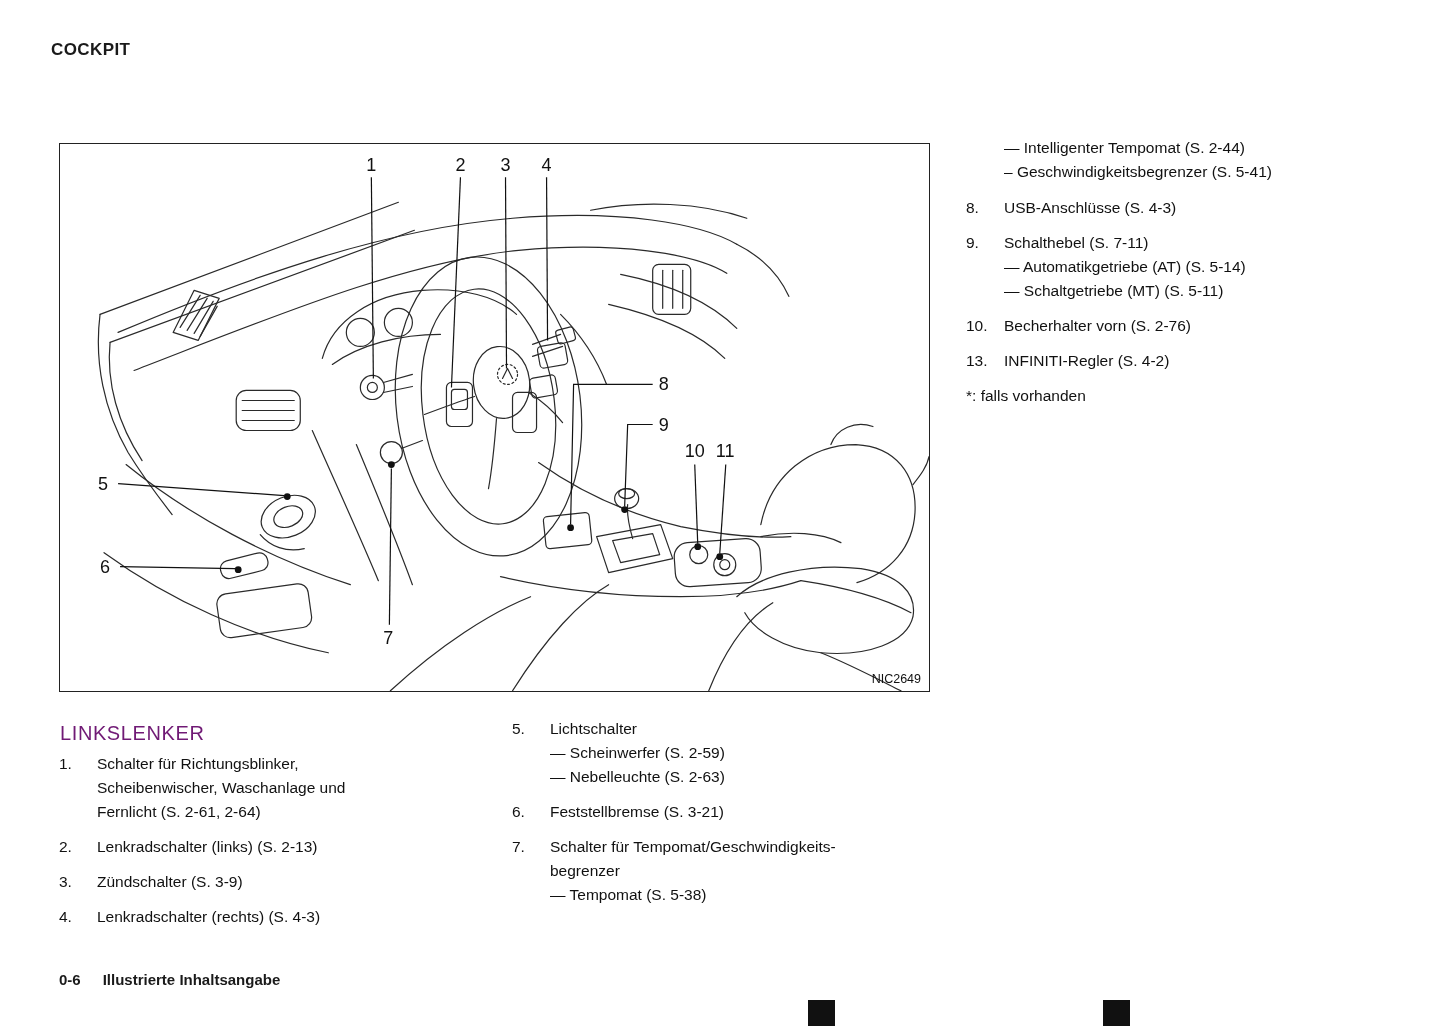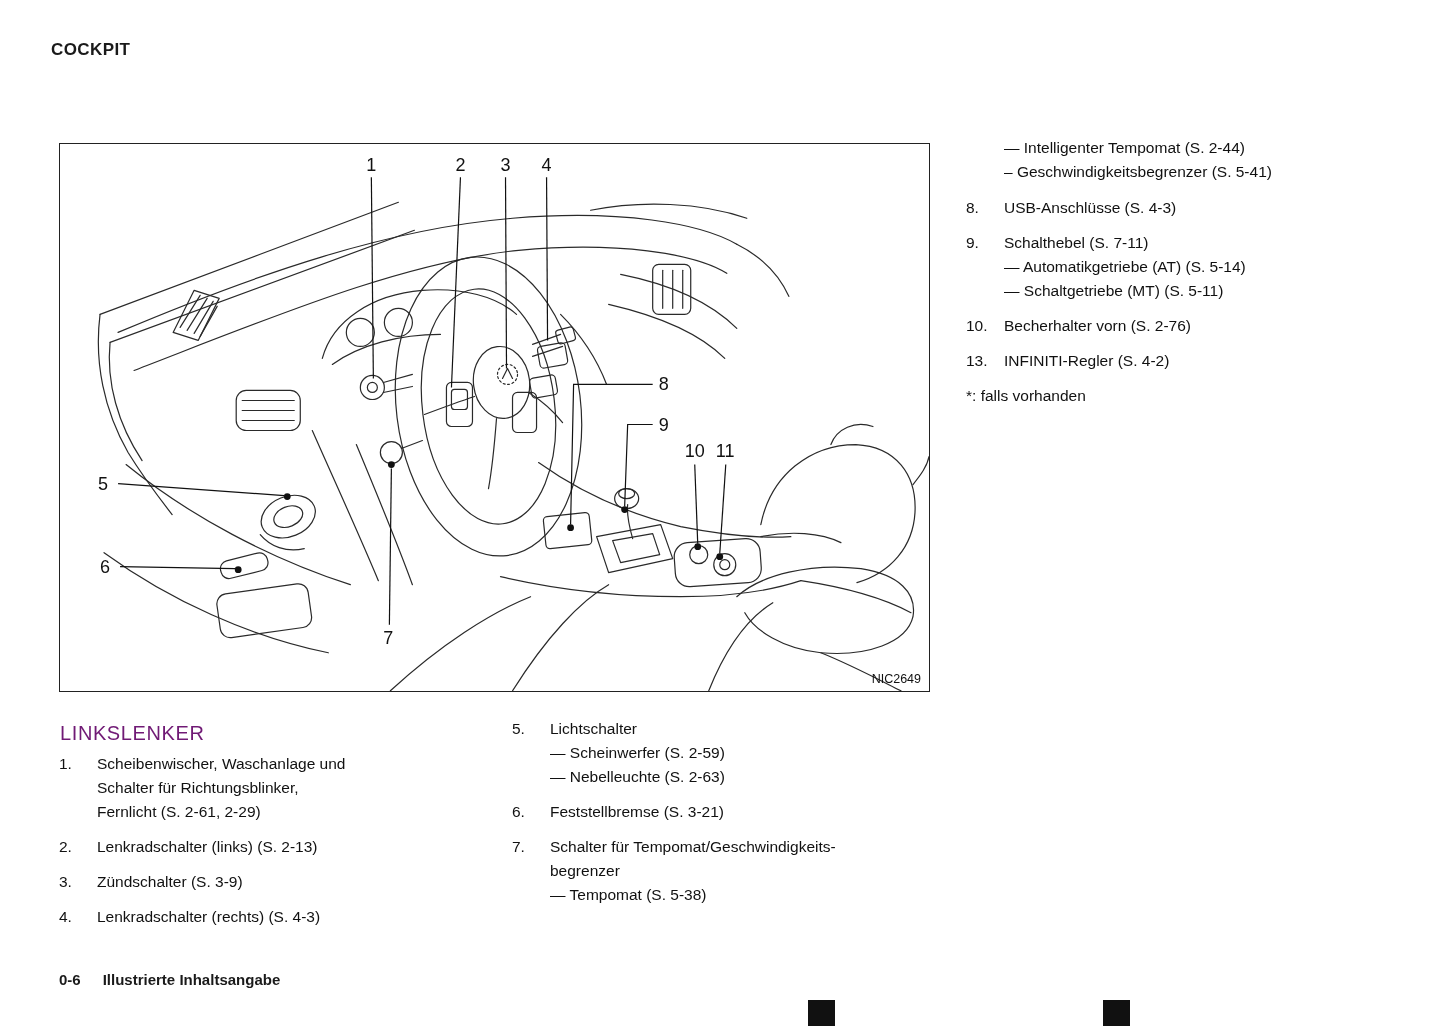--- a/index.html
+++ b/index.html
@@ -242,23 +242,23 @@
   </div>
   <div class="footnote">*: falls vorhanden</div>
 </div>
 
 <div class="section-heading">LINKSLENKER</div>
 
 <div class="col left-col">
   <div class="num-item">
     <span class="num">1.</span>
     <div class="txt">
+      <div>Schalter für Richtungsblinker,</div>
       <div>Scheibenwischer, Waschanlage und</div>
-      <div>Schalter für Richtungsblinker,</div>
-      <div>Fernlicht (S. 2-61, 2-29)</div>
+      <div>Fernlicht (S. 2-61, 2-64)</div>
     </div>
   </div>
   <div class="num-item">
     <span class="num">2.</span>
     <div class="txt">
         <div>Lenkradschalter (links) (S. 2-13)</div>
       </div>
   </div>
   <div class="num-item">
     <span class="num">3.</span>

